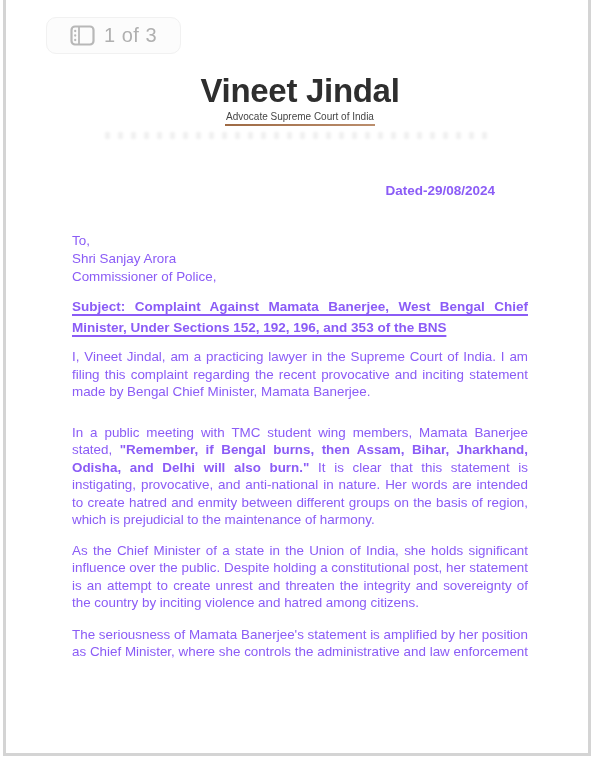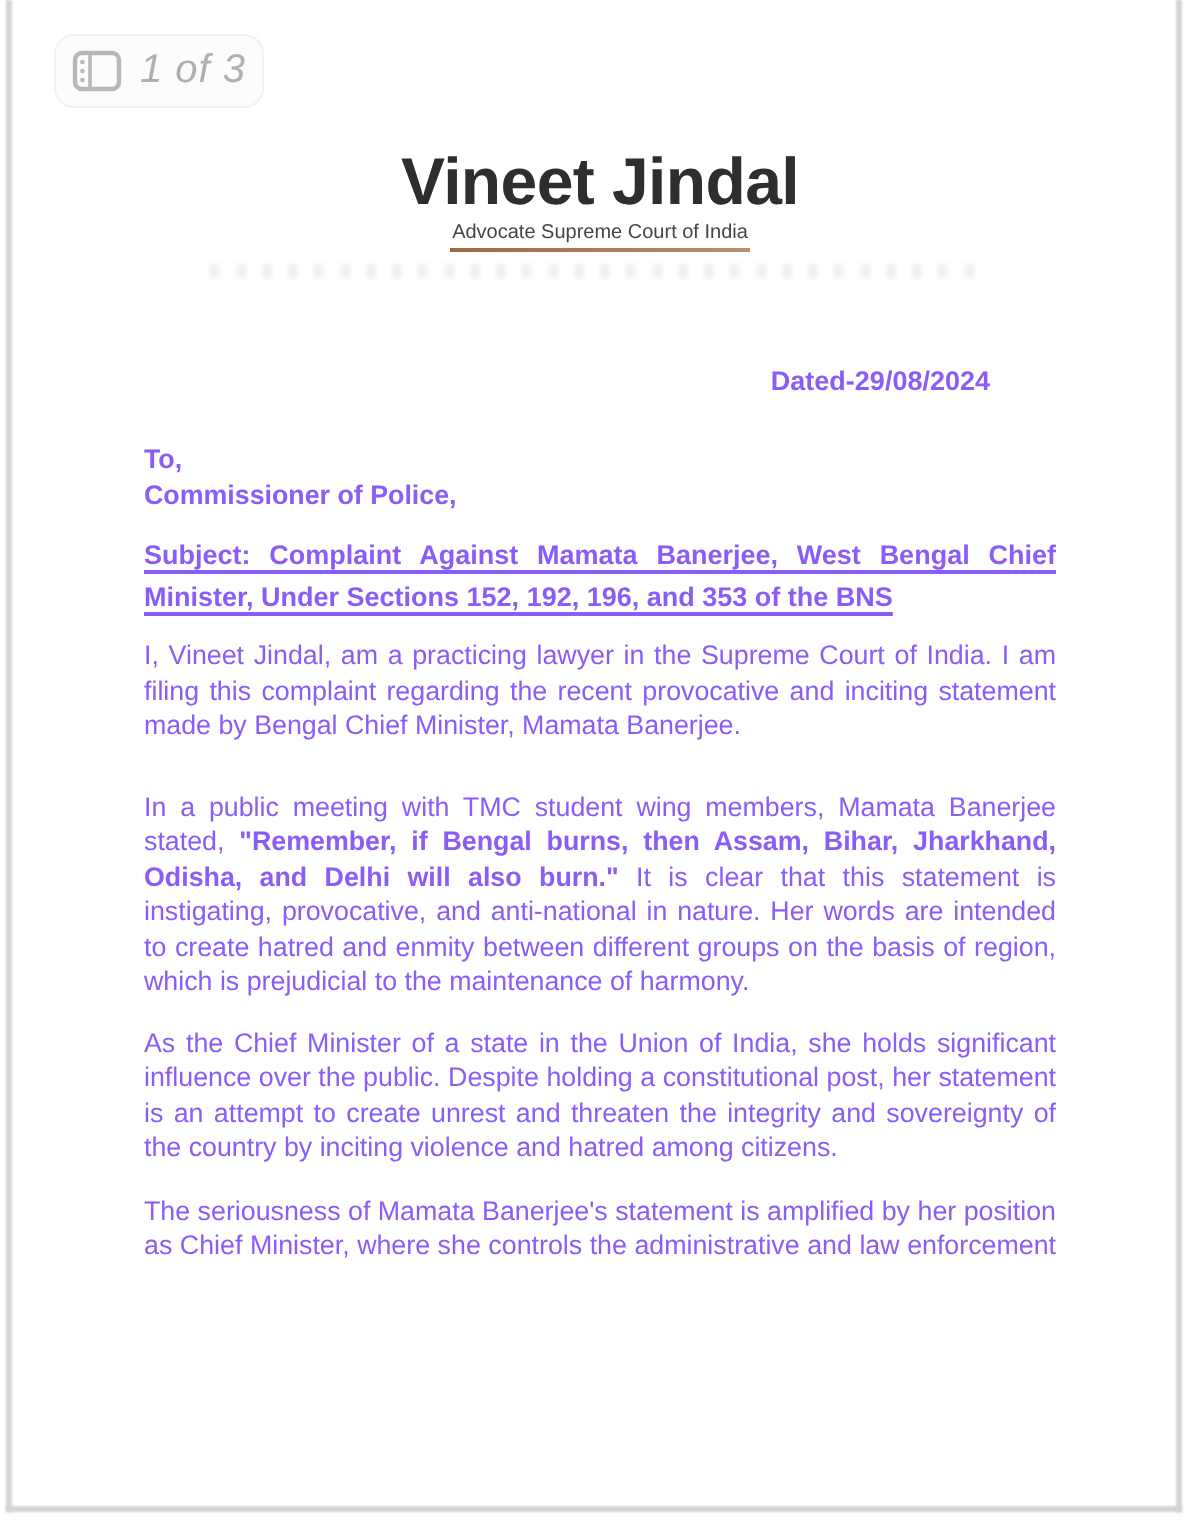--- a/index.html
+++ b/index.html
@@ -12,26 +12,25 @@
   .page { position: relative; width: 600px; height: 762px; background: #ffffff; }
 
   
   .edge { position: absolute; background: #d4d4d4; filter: blur(0.4px); }
   .edge-left   { left: 3px;  top: 0;     width: 3px;   height: 756px; }
   .edge-right  { left: 588px; top: 0;    width: 3px;   height: 756px; }
   .edge-bottom { left: 3px;  top: 753px; width: 588px; height: 3px; }
 
   
   .badge {
-    position: absolute; left: 27px; top: 17px;
-    height: 37px; padding: 0 8px;
+    position: absolute; left: 46px; top: 17px;
+    height: 37px; padding: 0 23px;
     display: flex; align-items: center; gap: 9px;
     background: #fcfcfc; border: 1px solid #f1f1f1; border-radius: 10px;
     box-sizing: border-box;
-    font-style: italic;
   }
   .badge-label { font-size: 20px; color: #b0b0b0; letter-spacing: 0.5px; }
   .badge-icon { display: inline-flex; }
 
   
   .letterhead { padding-top: 73px; text-align: center; }
   .lh-name {
     margin: 0; font-size: 33px; line-height: 36px; font-weight: 700;
     color: #2e2e2e; letter-spacing: -0.3px;
   }
@@ -50,21 +49,21 @@
 
   
   .letter-body {
     width: 456px; margin-left: 72px;
     color: #8b5cf6; font-size: 13.4px;
   }
   .date-line {
     margin-top: 43px; text-align: right; padding-right: 33px;
     font-weight: 600; font-size: 13.5px; line-height: 17px;
   }
-  .recipient { margin-top: 22px; line-height: 18px; font-weight: bold; }
+  .recipient { margin-top: 33px; line-height: 18px; }
   .recipient div { white-space: nowrap; }
   .subject {
     margin-top: 10px; font-weight: 700; font-size: 13.5px; line-height: 21px;
     text-decoration: underline; text-decoration-thickness: 1.5px;
     text-underline-offset: 2.5px; text-align: justify;
   }
   .greeting { margin-top: 16px; line-height: 17.5px; }
   p.para { margin: 10px 0 0; line-height: 17.5px; text-align: justify; }
   p.para-2 { margin-top: 23px; }
   p.para-3 { margin-top: 13px; }
@@ -99,20 +98,21 @@
     <div class="lh-rule"></div>
     <div class="lh-contact-smudge"></div>
   </div>
 
   <div class="letter-body">
 
     <div class="date-line">Dated-29/08/2024</div>
 
     <div class="recipient">
       <div>To,</div>
+      <div>Shri Sanjay Arora</div>
       <div>Commissioner of Police,</div>
     </div>
 
     <div class="subject">Subject: Complaint Against Mamata Banerjee, West Bengal Chief Minister, Under Sections 152, 192, 196, and 353 of the BNS</div>
 
 
     <p class="para para-1">I, Vineet Jindal, am a practicing lawyer in the Supreme Court of India. I am filing this complaint regarding the recent provocative and inciting statement made by Bengal Chief Minister, Mamata Banerjee.</p>
 
     <p class="para para-2"><span>In a public meeting with TMC student wing members, Mamata Banerjee stated, </span><span class="bold-quote">"Remember, if Bengal burns, then Assam, Bihar, Jharkhand, Odisha, and Delhi will also burn."</span><span> It is clear that this statement is instigating, provocative, and anti-national in nature. Her words are intended to create hatred and enmity between different groups on the basis of region, which is prejudicial to the maintenance of harmony.</span></p>
 

